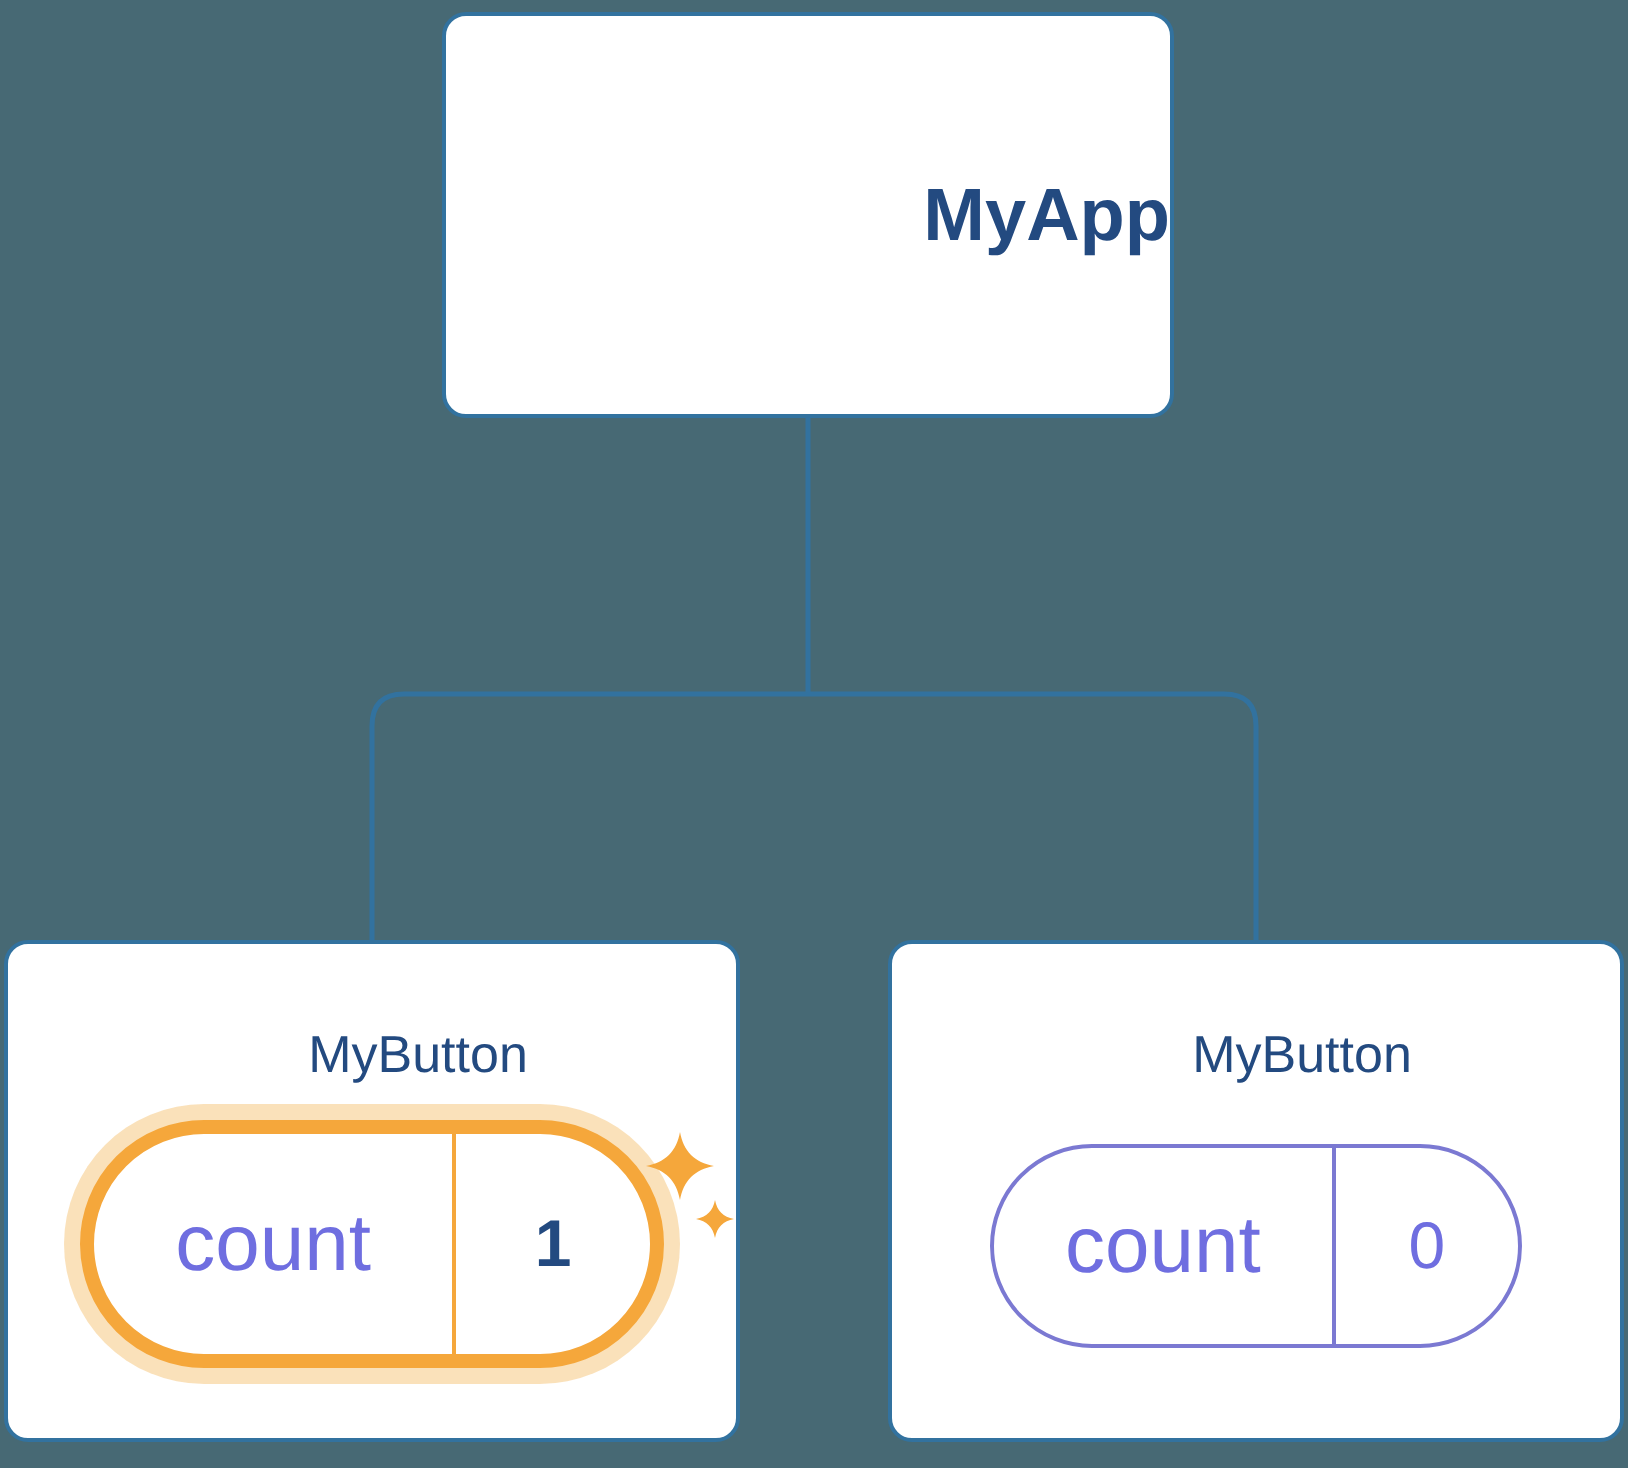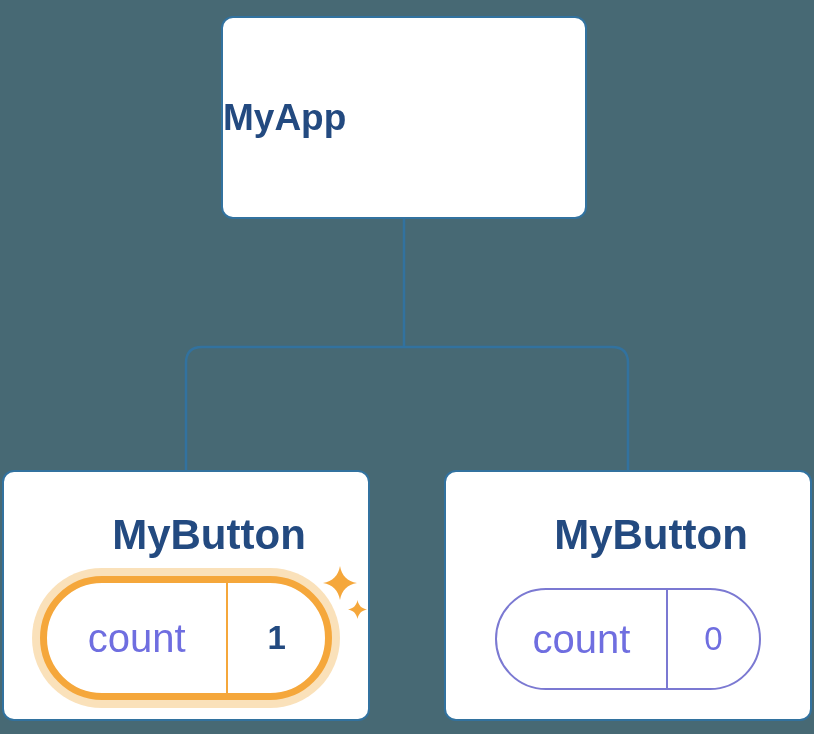--- a/index.html
+++ b/index.html
@@ -19,31 +19,31 @@
     font-family:"Liberation Sans","DejaVu Sans",sans-serif;
   }
   .connectors{position:absolute;left:0;top:0;width:814px;height:734px;}
   .component-box{
     position:absolute;background:var(--box-bg);
     border:2px solid var(--box-border);border-radius:12px;
     box-sizing:border-box;
   }
   .root-box{
     left:221px;top:6px;width:366px;height:203px;
-    display:flex;align-items:center;justify-content:flex-start;margin-top:10px;
+    display:flex;align-items:center;justify-content:flex-end;
   }
   .root-title{font-size:37px;font-weight:700;color:var(--title-text);}
   .child-box{
     top:470px;width:368px;height:251px;
     display:flex;flex-direction:column;align-items:center;
   }
   .child-box.left{left:2px;}
   .child-box.right{left:444px;}
   .child-title{
-    margin-top:42px;font-size:42px;font-weight:700;color:var(--title-text);
+    margin-top:42px;font-size:26px;font-weight:400;color:var(--title-text);
     line-height:1;
     margin-left:46px;
   }
   .pill{
     box-sizing:border-box;border-radius:999px;background:#fff;
     display:flex;align-items:stretch;overflow:hidden;
   }
   .pill-highlight{
     margin-top:20px;width:292px;height:124px;
     border:7px solid var(--highlight-orange);

